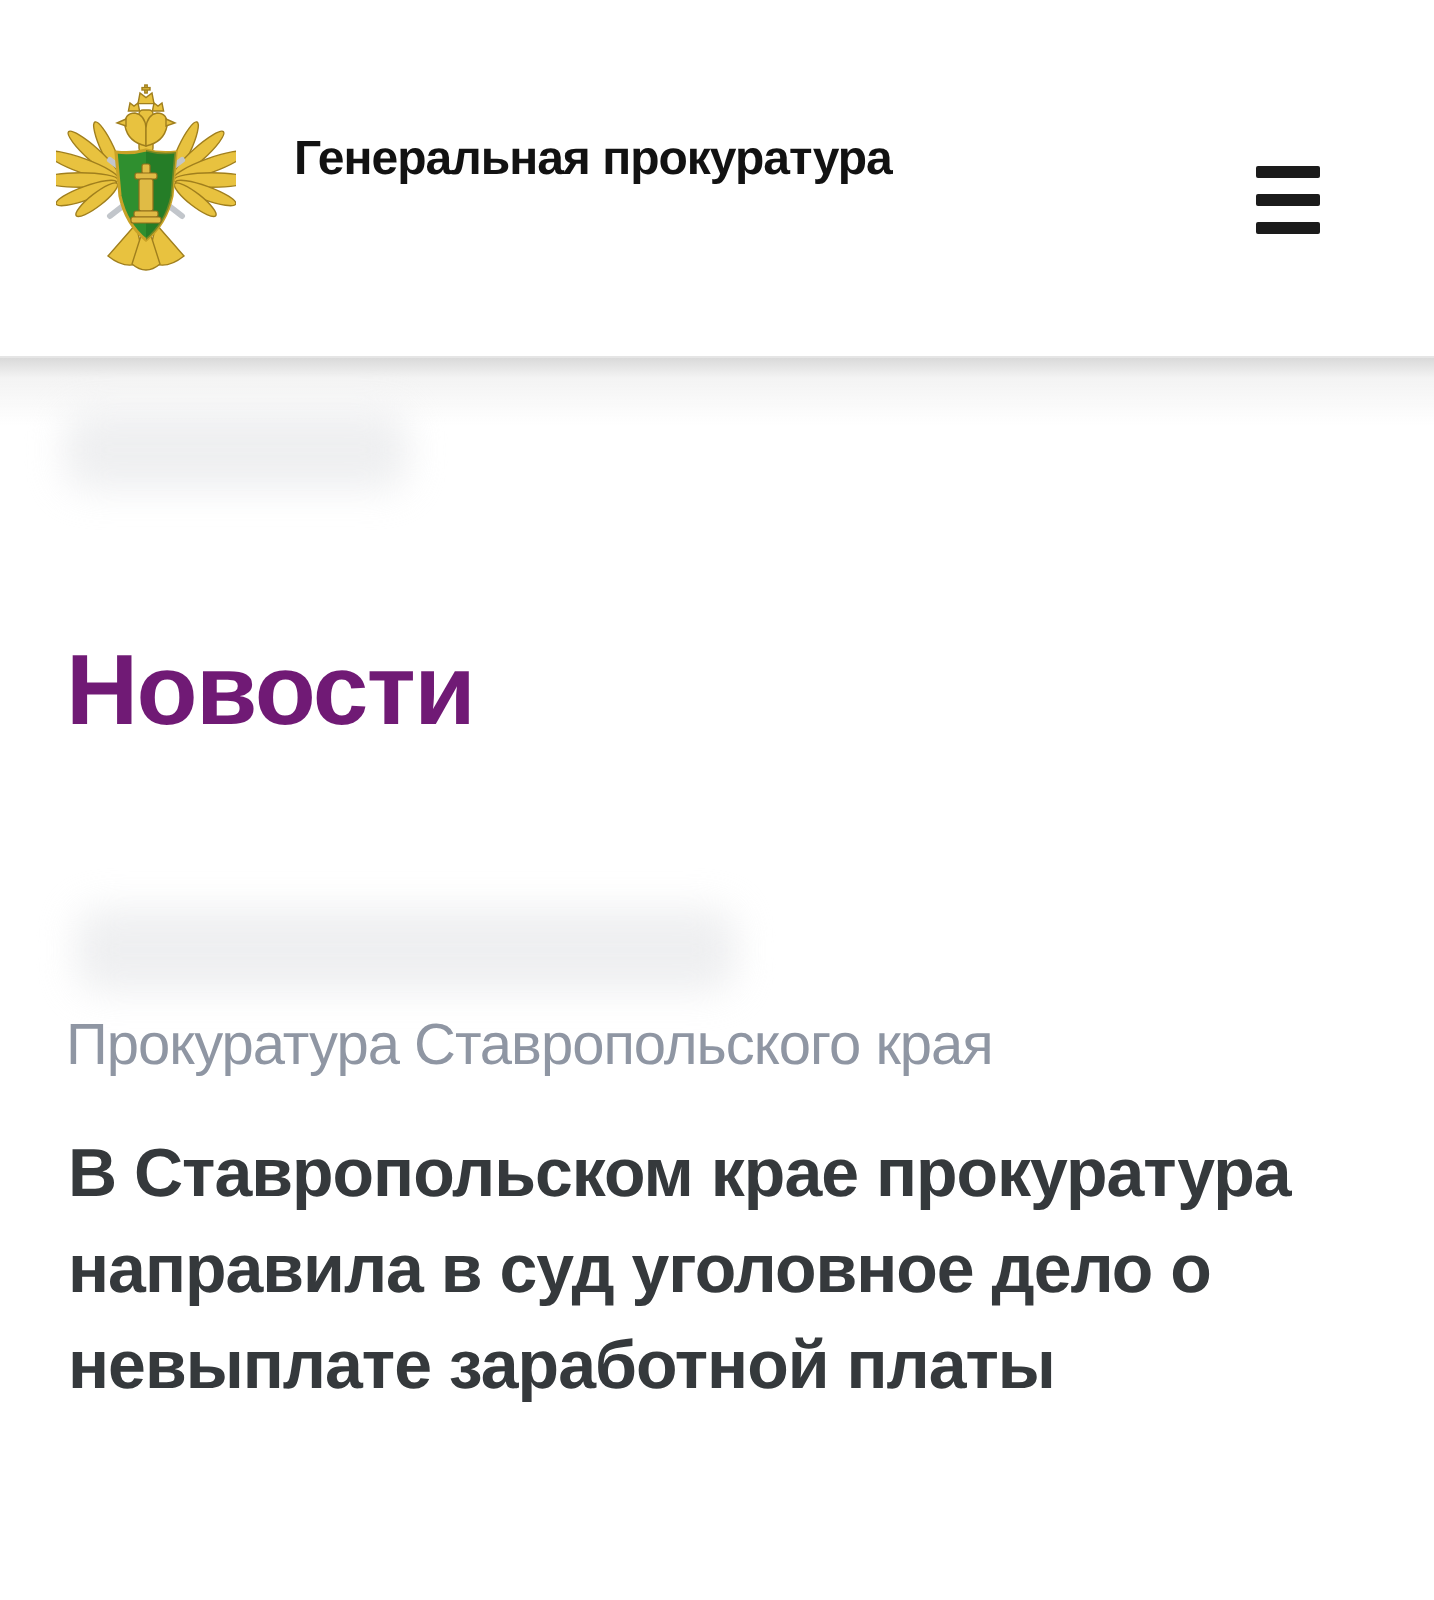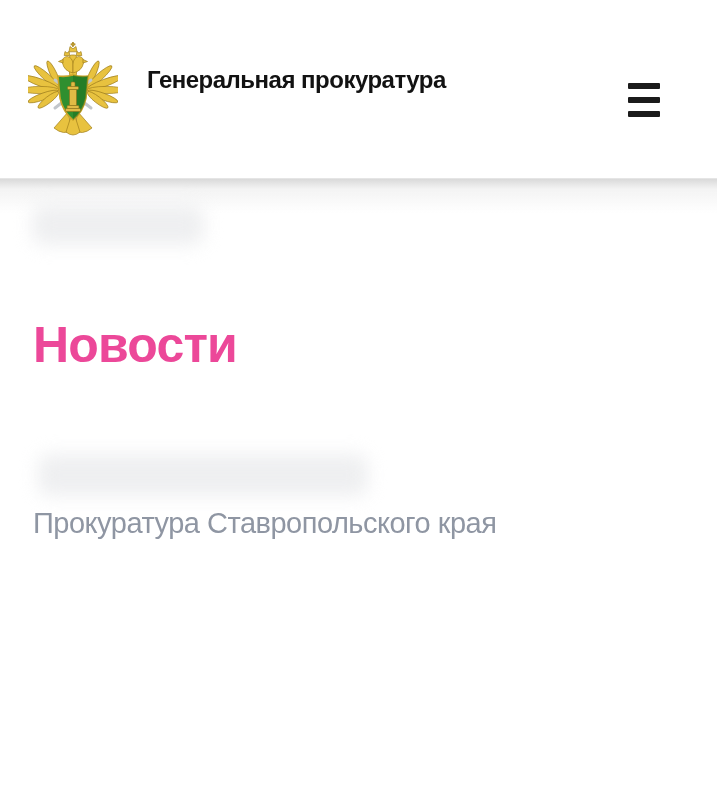--- a/index.html
+++ b/index.html
@@ -54,21 +54,21 @@
   .blur-redaction {
     position: absolute; background: #e9eaec; border-radius: 12px;
     filter: blur(9px); opacity: 0.75;
   }
   .blur-breadcrumb { left: 32px; top: 27px; width: 172px; height: 40px; }
   .blur-date      { left: 38px; top: 276px; width: 330px; height: 42px; }
 
   .page-title {
     position: absolute; left: 33px; top: 139px;
     font-size: 50px; line-height: 56px; font-weight: 700;
-    letter-spacing: -0.8px; color: #ec4899; white-space: nowrap;
+    letter-spacing: -0.8px; color: #701a75; white-space: nowrap;
   }
 
   .article-card { position: absolute; left: 0; top: 320px; width: 717px; height: 302px; }
   .article-region {
     position: absolute; left: 33px; top: 7px;
     font-size: 29px; line-height: 36px; font-weight: 400;
     letter-spacing: -0.5px; color: #8f96a3; white-space: nowrap;
   }
   .article-title {
     position: absolute; left: 34px; top: 65px;
@@ -182,16 +182,21 @@
     <div class="header-shadow"></div>
 
     <div class="blur-redaction blur-breadcrumb"></div>
 
     <h1 class="page-title">Новости</h1>
 
     <div class="blur-redaction blur-date"></div>
 
     <article class="article-card">
       <div class="article-region">Прокуратура Ставропольского края</div>
+      <a class="article-title">
+        <span>В Ставропольском крае прокуратура</span><br>
+        <span>направила в суд уголовное дело о</span><br>
+        <span>невыплате заработной платы</span>
+      </a>
     </article>
   </main>
 
 </div>
 
 </body></html>

